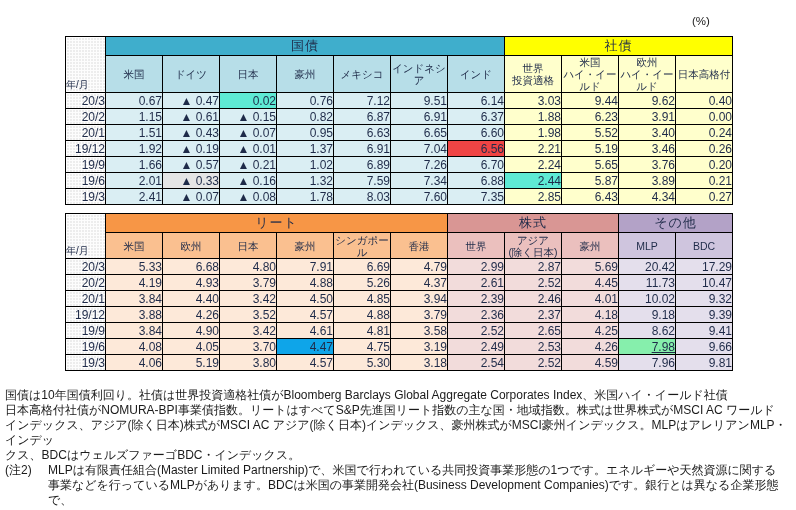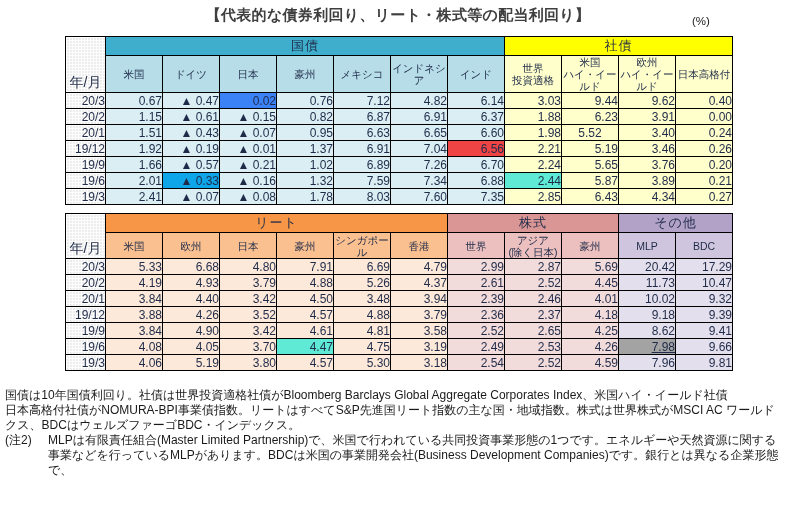--- a/index.html
+++ b/index.html
@@ -28,21 +28,21 @@
   .band{
     font-size:13px;font-weight:bold;text-align:center;height:17px;
     letter-spacing:1px;
   }
   .colhead{
     font-size:10.5px;text-align:center;line-height:12px;white-space:pre-line;
   }
   #table-0 .colhead{height:34px;}
   #table-1 .colhead{height:25px;}
   .corner{
-    vertical-align:bottom;text-align:center;font-size:14px;padding-bottom:3px;
+    vertical-align:bottom;text-align:left;font-size:10px;padding-bottom:3px;
   }
   .corner,.rowlabel{
     background-color:#FDFDFD;
     background-image:radial-gradient(circle,#BDBDBD 0.6px,rgba(0,0,0,0) 0.9px);
     background-size:3px 3px;
   }
   .rowlabel{
     text-align:right;padding-right:4px;font-size:12px;height:15px;
   }
   .val{
@@ -53,21 +53,20 @@
   .notes{margin:17px 4px 0 5px;font-size:12px;color:#1a1a1a;}
   .note{display:flex;}
   .note-label{width:43px;flex:none;line-height:15px;}
   .note-lines{flex:1;line-height:15px;}
 </style>
 </head>
 <body>
 
 <div class="page">
   <div class="title-row">
-    <div class="title">【代表的な債券利回り、リート・株式等の配当利回り】</div>
     <div class="unit">(%)</div>
   </div>
 
   <table class="data-table" id="table-0">
       <colgroup>
         <col style="width: 40px;">
         <col style="width: 57px;">
         <col style="width: 57px;">
         <col style="width: 57px;">
         <col style="width: 57px;">
@@ -100,24 +99,24 @@
           <th class="colhead" style="background: rgb(255, 255, 204);">欧州
 ハイ・イールド</th>
           <th class="colhead" style="background: rgb(255, 255, 204);">日本高格付</th>
         </tr>
       </thead>
       <tbody>
         <tr>
           <td class="rowlabel">20/3</td>
           <td class="val" style="background: rgb(218, 238, 243);">0.67</td>
           <td class="val" style="background: rgb(218, 238, 243);">▲ 0.47</td>
-          <td class="val" style="background: #3b82f6;">0.02</td>
+          <td class="val" style="background: #5eead4;">0.02</td>
           <td class="val" style="background: rgb(218, 238, 243);">0.76</td>
           <td class="val" style="background: rgb(218, 238, 243);">7.12</td>
-          <td class="val" style="background: rgb(218, 238, 243);">4.82</td>
+          <td class="val" style="background: rgb(218, 238, 243);">9.51</td>
           <td class="val" style="background: rgb(218, 238, 243);">6.14</td>
           <td class="val" style="background: rgb(255, 255, 204);">3.03</td>
           <td class="val" style="background: rgb(255, 255, 204);">9.44</td>
           <td class="val" style="background: rgb(255, 255, 204);">9.62</td>
           <td class="val" style="background: rgb(255, 255, 204);">0.40</td>
         </tr>
         <tr>
           <td class="rowlabel">20/2</td>
           <td class="val" style="background: rgb(218, 238, 243);">1.15</td>
           <td class="val" style="background: rgb(218, 238, 243);">▲ 0.61</td>
@@ -134,21 +133,21 @@
         <tr>
           <td class="rowlabel">20/1</td>
           <td class="val" style="background: rgb(218, 238, 243);">1.51</td>
           <td class="val" style="background: rgb(218, 238, 243);">▲ 0.43</td>
           <td class="val" style="background: rgb(218, 238, 243);">▲ 0.07</td>
           <td class="val" style="background: rgb(218, 238, 243);">0.95</td>
           <td class="val" style="background: rgb(218, 238, 243);">6.63</td>
           <td class="val" style="background: rgb(218, 238, 243);">6.65</td>
           <td class="val" style="background: rgb(218, 238, 243);">6.60</td>
           <td class="val" style="background: rgb(255, 255, 204);">1.98</td>
-          <td class="val" style="background: rgb(255, 255, 204); text-align: center;">5.52</td>
+          <td class="val" style="background: rgb(255, 255, 204);">5.52</td>
           <td class="val" style="background: rgb(255, 255, 204);">3.40</td>
           <td class="val" style="background: rgb(255, 255, 204);">0.24</td>
         </tr>
         <tr>
           <td class="rowlabel">19/12</td>
           <td class="val" style="background: rgb(218, 238, 243); margin-left: 19px;">1.92</td>
           <td class="val" style="background: rgb(218, 238, 243);">▲ 0.19</td>
           <td class="val" style="background: rgb(218, 238, 243);">▲ 0.01</td>
           <td class="val" style="background: rgb(218, 238, 243);">1.37</td>
           <td class="val" style="background: rgb(218, 238, 243);">6.91</td>
@@ -169,21 +168,21 @@
           <td class="val" style="background: rgb(218, 238, 243);">7.26</td>
           <td class="val" style="background: rgb(218, 238, 243);">6.70</td>
           <td class="val" style="background: rgb(255, 255, 204);">2.24</td>
           <td class="val" style="background: rgb(255, 255, 204);">5.65</td>
           <td class="val" style="background: rgb(255, 255, 204);">3.76</td>
           <td class="val" style="background: rgb(255, 255, 204);">0.20</td>
         </tr>
         <tr>
           <td class="rowlabel">19/6</td>
           <td class="val" style="background: rgb(218, 238, 243);">2.01</td>
-          <td class="val" style="background: #0ea5e9;">▲ 0.33</td>
+          <td class="val" style="background: #e5e5e5;">▲ 0.33</td>
           <td class="val" style="background: rgb(218, 238, 243);">▲ 0.16</td>
           <td class="val" style="background: rgb(218, 238, 243);">1.32</td>
           <td class="val" style="background: rgb(218, 238, 243);">7.59</td>
           <td class="val" style="background: rgb(218, 238, 243);">7.34</td>
           <td class="val" style="background: rgb(218, 238, 243);">6.88</td>
           <td class="val" style="background: #5eead4;">2.44</td>
           <td class="val" style="background: rgb(255, 255, 204);">5.87</td>
           <td class="val" style="background: rgb(255, 255, 204);">3.89</td>
           <td class="val" style="background: rgb(255, 255, 204);">0.21</td>
         </tr>
@@ -268,21 +267,21 @@
           <td class="val" style="background: rgb(242, 220, 219);">4.45</td>
           <td class="val" style="background: rgb(228, 223, 236);">11.73</td>
           <td class="val" style="background: rgb(228, 223, 236);">10.47</td>
         </tr>
         <tr>
           <td class="rowlabel">20/1</td>
           <td class="val" style="background: rgb(253, 233, 217);">3.84</td>
           <td class="val" style="background: rgb(253, 233, 217);">4.40</td>
           <td class="val" style="background: rgb(253, 233, 217);">3.42</td>
           <td class="val" style="background: rgb(253, 233, 217);">4.50</td>
-          <td class="val" style="background: rgb(253, 233, 217);">3.48</td>
+          <td class="val" style="background: rgb(253, 233, 217);">4.85</td>
           <td class="val" style="background: rgb(253, 233, 217);">3.94</td>
           <td class="val" style="background: rgb(242, 220, 219);">2.39</td>
           <td class="val" style="background: rgb(242, 220, 219);">2.46</td>
           <td class="val" style="background: rgb(242, 220, 219);">4.01</td>
           <td class="val" style="background: rgb(228, 223, 236);">10.02</td>
           <td class="val" style="background: rgb(228, 223, 236);">9.32</td>
         </tr>
         <tr>
           <td class="rowlabel">19/12</td>
           <td class="val" style="background: rgb(253, 233, 217);">3.88</td>
@@ -309,27 +308,27 @@
           <td class="val" style="background: rgb(242, 220, 219);">2.65</td>
           <td class="val" style="background: rgb(242, 220, 219);">4.25</td>
           <td class="val" style="background: rgb(228, 223, 236);">8.62</td>
           <td class="val" style="background: rgb(228, 223, 236);">9.41</td>
         </tr>
         <tr>
           <td class="rowlabel">19/6</td>
           <td class="val" style="background: rgb(253, 233, 217);">4.08</td>
           <td class="val" style="background: rgb(253, 233, 217);">4.05</td>
           <td class="val" style="background: rgb(253, 233, 217);">3.70</td>
-          <td class="val" style="background: #5eead4;">4.47</td>
+          <td class="val" style="background: #0ea5e9;">4.47</td>
           <td class="val" style="background: rgb(253, 233, 217);">4.75</td>
           <td class="val" style="background: rgb(253, 233, 217);">3.19</td>
           <td class="val" style="background: rgb(242, 220, 219);">2.49</td>
           <td class="val" style="background: rgb(242, 220, 219);">2.53</td>
           <td class="val" style="background: rgb(242, 220, 219);">4.26</td>
-          <td class="val" style="background: #a3a3a3; text-decoration: underline;">7.98</td>
+          <td class="val" style="background: #86efac; text-decoration: underline;">7.98</td>
           <td class="val" style="background: rgb(228, 223, 236);">9.66</td>
         </tr>
         <tr>
           <td class="rowlabel">19/3</td>
           <td class="val" style="background: rgb(253, 233, 217);">4.06</td>
           <td class="val" style="background: rgb(253, 233, 217);">5.19</td>
           <td class="val" style="background: rgb(253, 233, 217);">3.80</td>
           <td class="val" style="background: rgb(253, 233, 217);">4.57</td>
           <td class="val" style="background: rgb(253, 233, 217);">5.30</td>
           <td class="val" style="background: rgb(253, 233, 217);">3.18</td>
@@ -340,20 +339,21 @@
           <td class="val" style="background: rgb(228, 223, 236);">9.81</td>
         </tr>
       </tbody>
     </table>
 
   <div class="notes" id="notes">
       <div class="note">
         <div class="note-lines">
           <div>国債は10年国債利回り。社債は世界投資適格社債がBloomberg Barclays Global Aggregate Corporates Index、米国ハイ・イールド社債</div>
           <div>日本高格付社債がNOMURA-BPI事業債指数。リートはすべてS&amp;P先進国リート指数の主な国・地域指数。株式は世界株式がMSCI AC ワールド</div>
+          <div>インデックス、アジア(除く日本)株式がMSCI AC アジア(除く日本)インデックス、豪州株式がMSCI豪州インデックス。MLPはアレリアンMLP・インデッ</div>
           <div>クス、BDCはウェルズファーゴBDC・インデックス。</div>
         </div>
       </div>
       <div class="note">
         <span class="note-label">(注2)</span>
         <div class="note-lines">
           <div>MLPは有限責任組合(Master Limited Partnership)で、米国で行われている共同投資事業形態の1つです。エネルギーや天然資源に関する</div>
           <div>事業などを行っているMLPがあります。BDCは米国の事業開発会社(Business Development Companies)です。銀行とは異なる企業形態で、</div>
         </div>
       </div>

